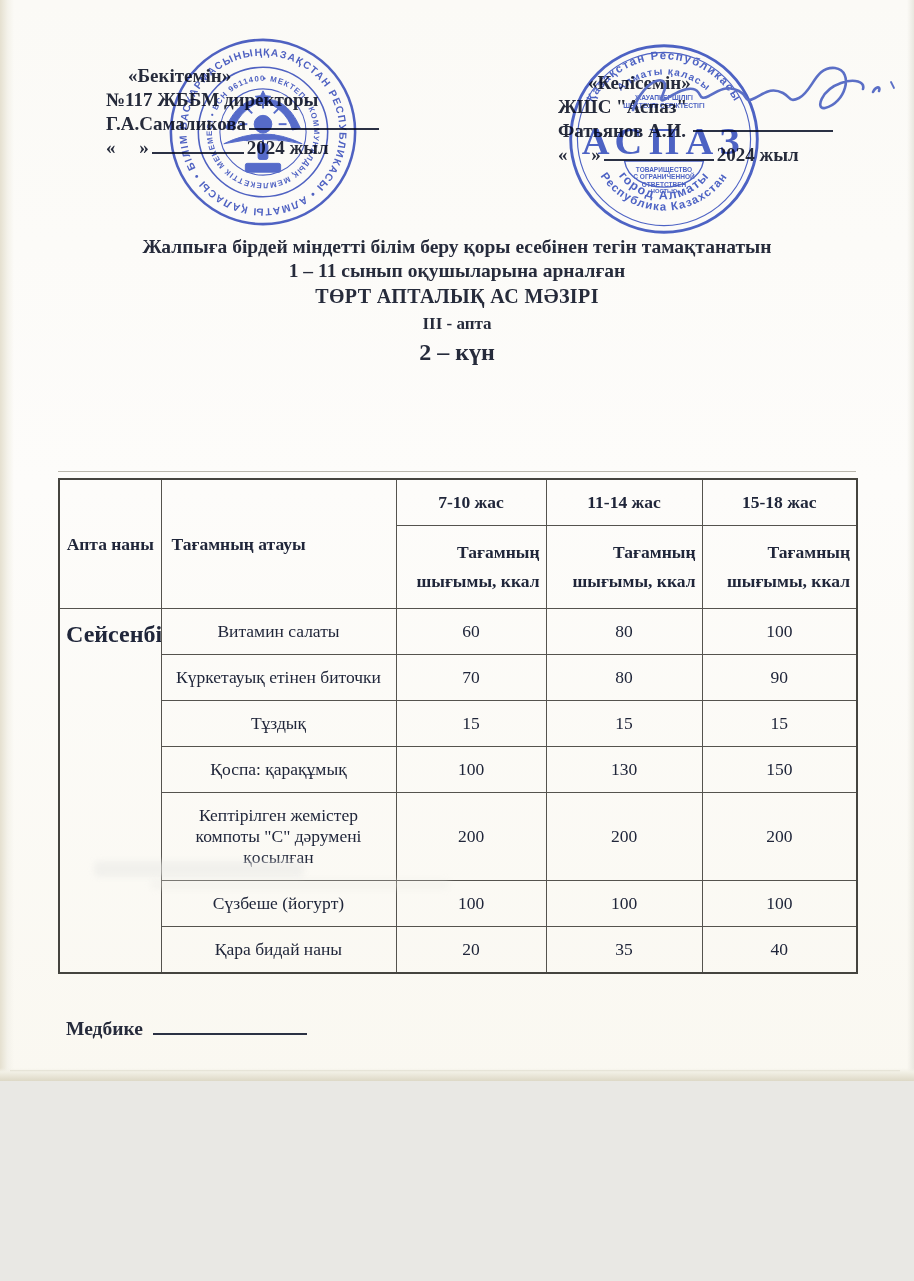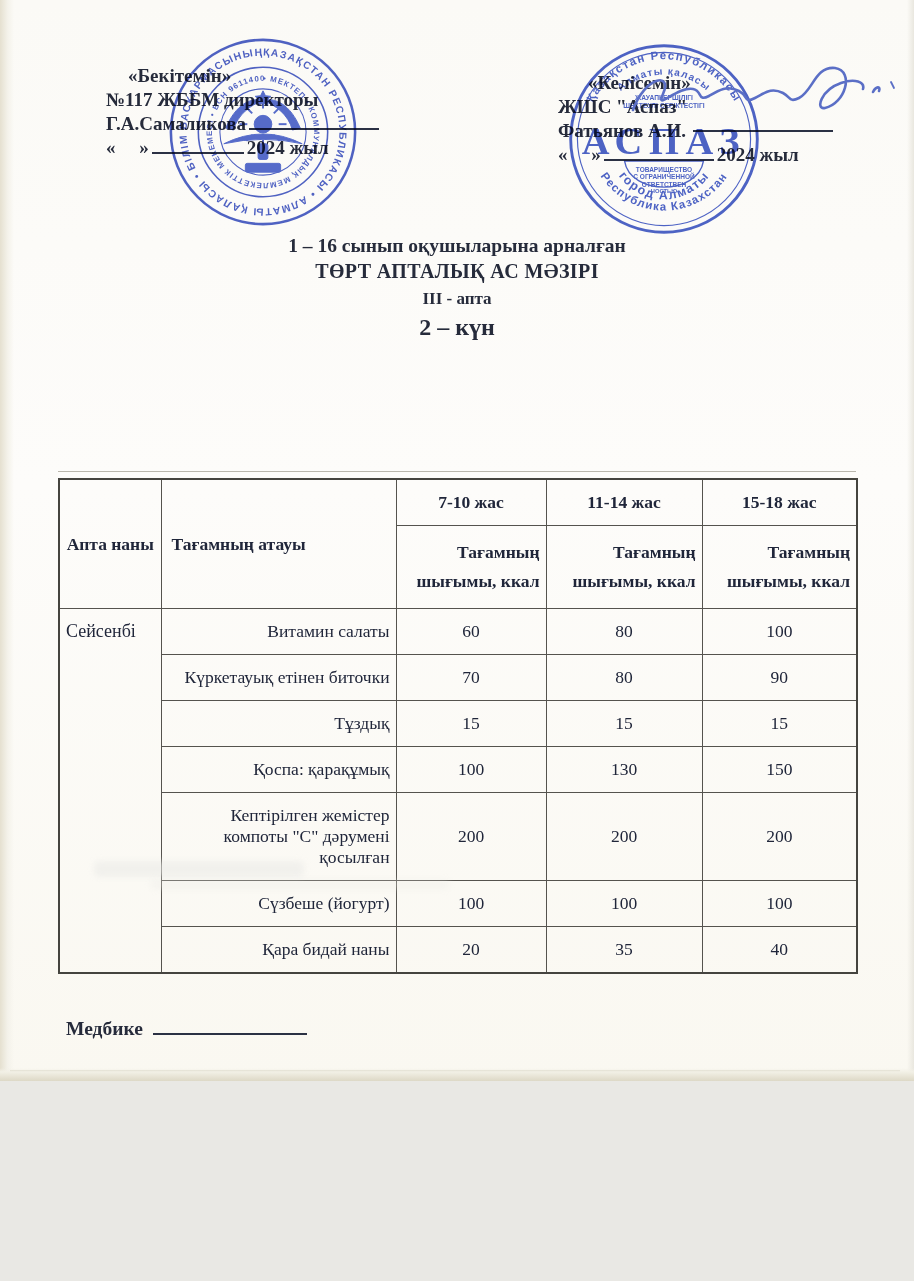--- a/index.html
+++ b/index.html
@@ -50,23 +50,23 @@
 
   
   .table-topline { position:absolute; left:58px; top:471px; width:798px; height:1px;
     background:#bab7ad; }
   table.menu { position:absolute; left:58px; top:478px; width:798px;
     border-collapse:collapse; table-layout:fixed;
     border:2px solid #45443f; font-size:17.5px; color:#20263a; }
   table.menu td { border:1px solid #55534e; padding:12px 6px; overflow:hidden; }
   td.hd { font-weight:bold; text-align:center; vertical-align:middle; }
   td.sub { font-weight:bold; text-align:right; vertical-align:middle; line-height:29px; }
-  td.day-cell { vertical-align:top; font-weight:normal; font-size:18px;
+  td.day-cell { vertical-align:top; font-weight:bold; font-size:24px;
     padding:8px 4px 0 8px; text-align:left; }
-  td.dish { text-align:right; padding-left:10px; line-height:21px; }
+  td.dish { text-align:center; padding-left:10px; line-height:21px; }
   td.num { text-align:center; }
 
   
   .ghost { position:absolute; background:#e9e9e6; filter:blur(3px);
     border-radius:5px; opacity:.55; }
   .ghost1 { left:94px;  top:861px; width:210px; height:16px; }
   .ghost2 { left:150px; top:880px; width:300px; height:9px; opacity:.35; }
 
   
   .nurse { position:absolute; left:66px; top:1018px; font-size:19.5px; font-weight:bold;
@@ -170,21 +170,22 @@
       <path d="M18,58 C30,24 58,20 48,42 C40,60 62,34 78,37 C88,39 82,50 94,44
                C104,38 112,33 124,39 C134,44 128,52 140,46 C150,41 156,35 168,41
                C176,45 174,51 184,46 C198,39 200,14 220,16 C240,19 230,52 210,56
                C200,58 206,38 226,31 C240,26 250,30 248,37"></path>
       <path d="M258,40 c3,-6 8,-6 6,-1"></path>
       <path d="M276,30 l3,6" stroke-width="1.8"></path>
     </g>
   </svg>
 
   <div class="title-block">
-    <div class="t2">1 – 16 сынып оқушыларына арналған</div>
+    <div class="t1">Жалпыға бірдей міндетті білім беру қоры есебінен тегін тамақтанатын</div>
+    <div class="t2">1 – 11 сынып оқушыларына арналған</div>
     <div class="t3">ТӨРТ АПТАЛЫҚ АС МӘЗІРІ</div>
     <div class="t4">III - апта</div>
     <div class="t5">2 – күн</div>
   </div>
 
   <div class="table-topline"></div>
   <table class="menu">
     <colgroup>
         <col style="width:102px">
         <col style="width:235px">

